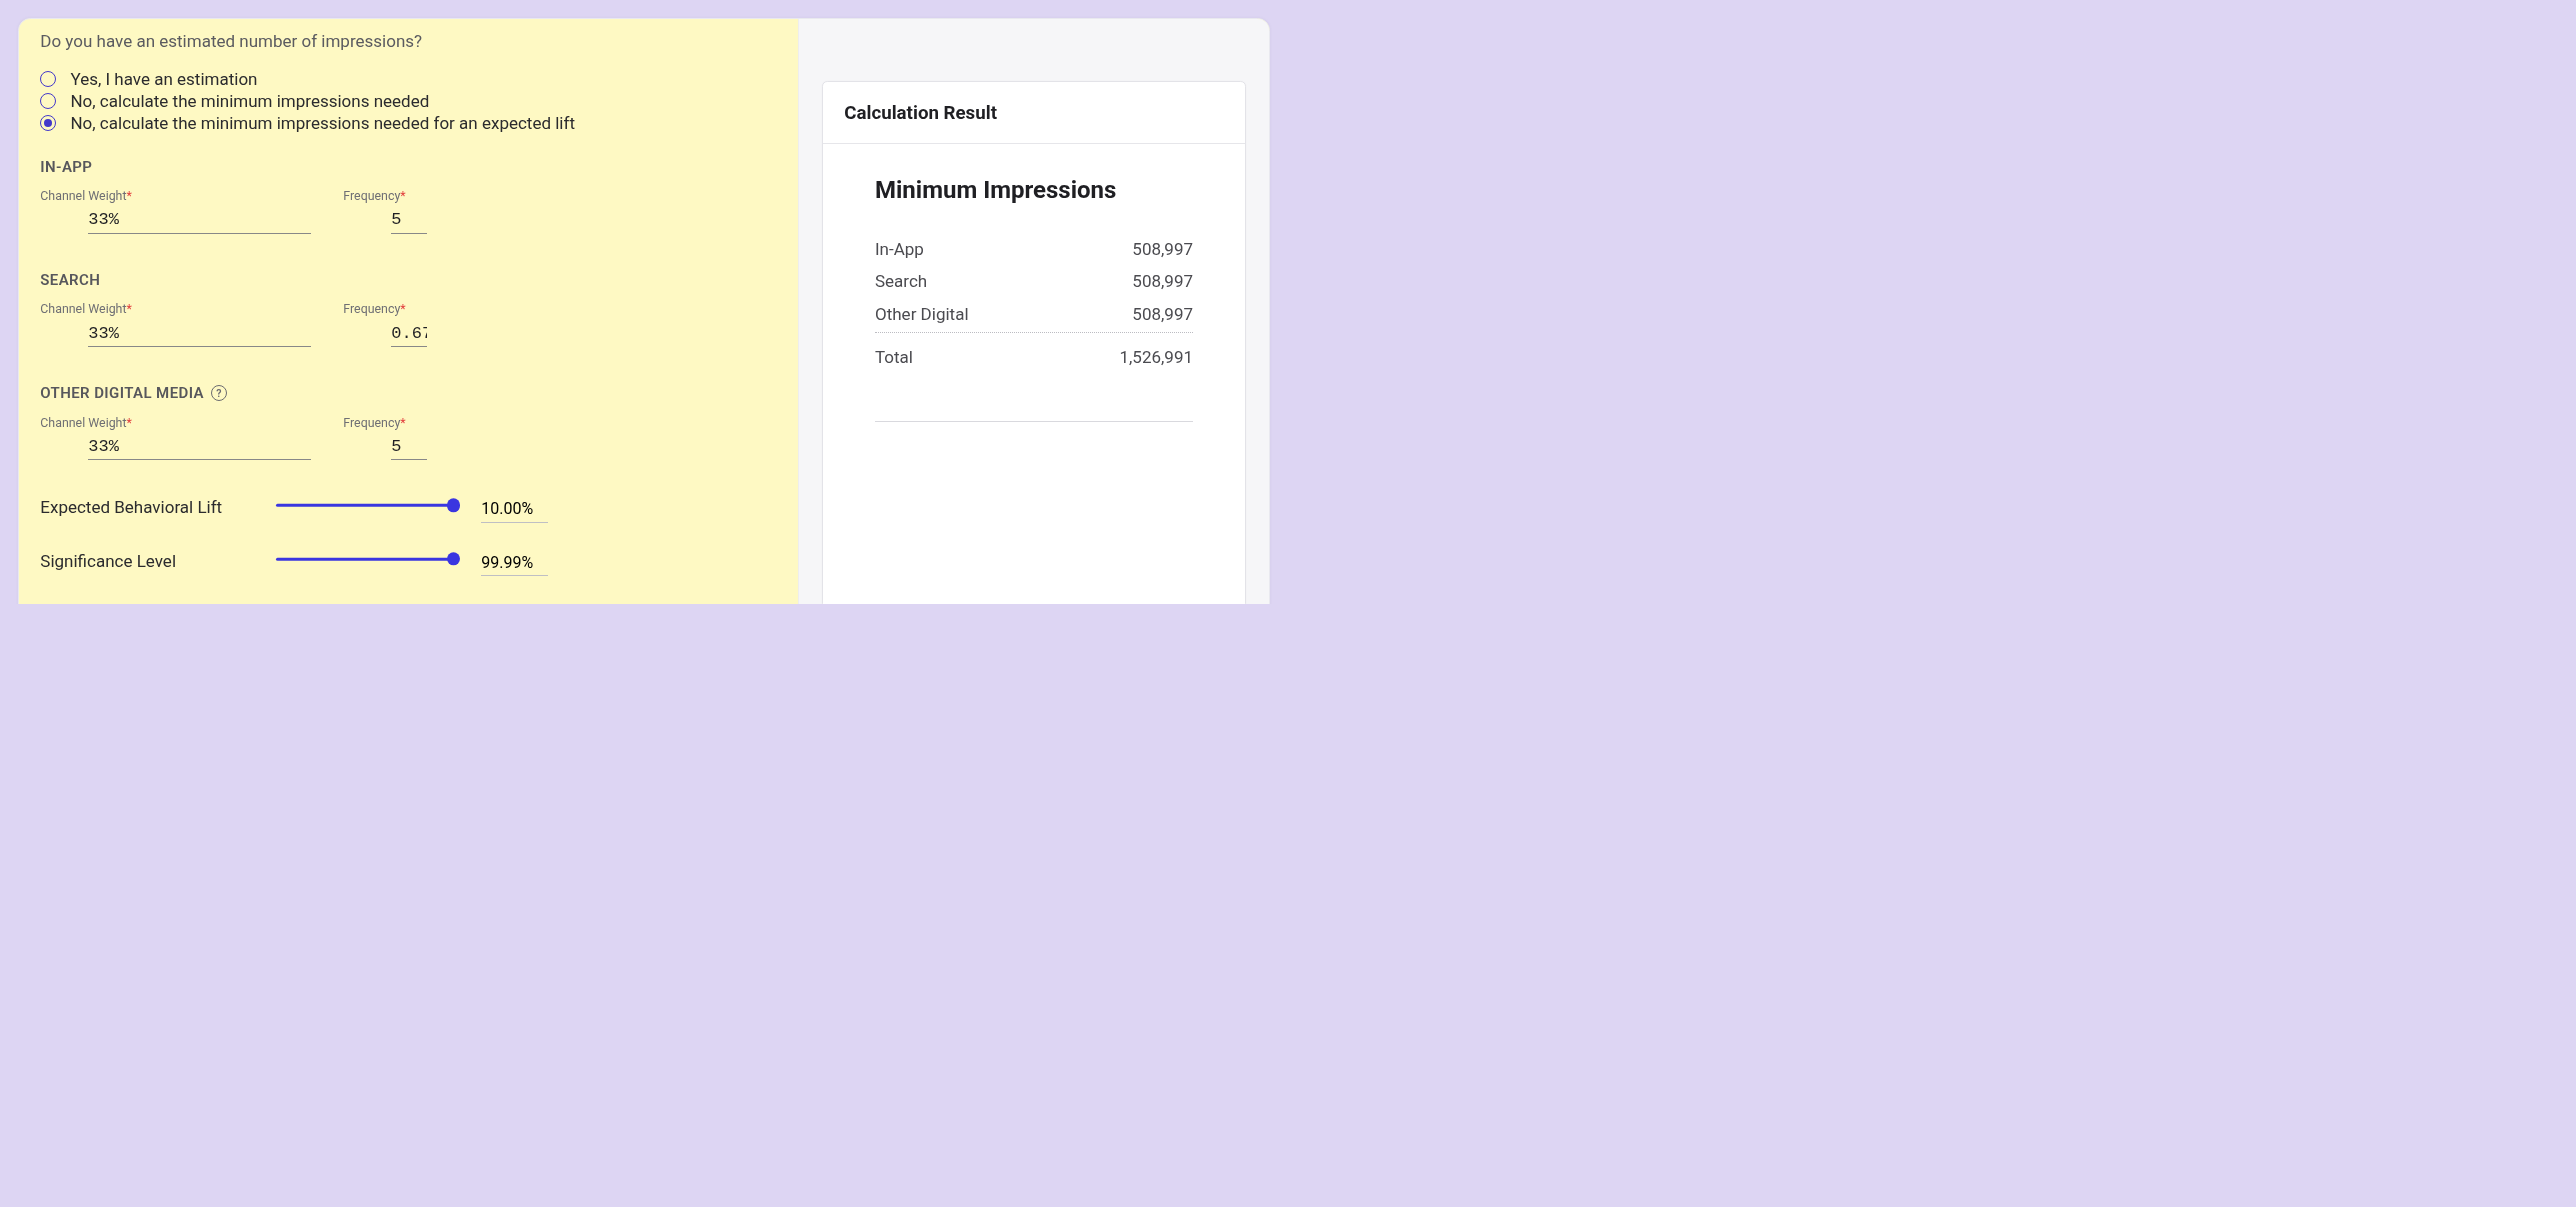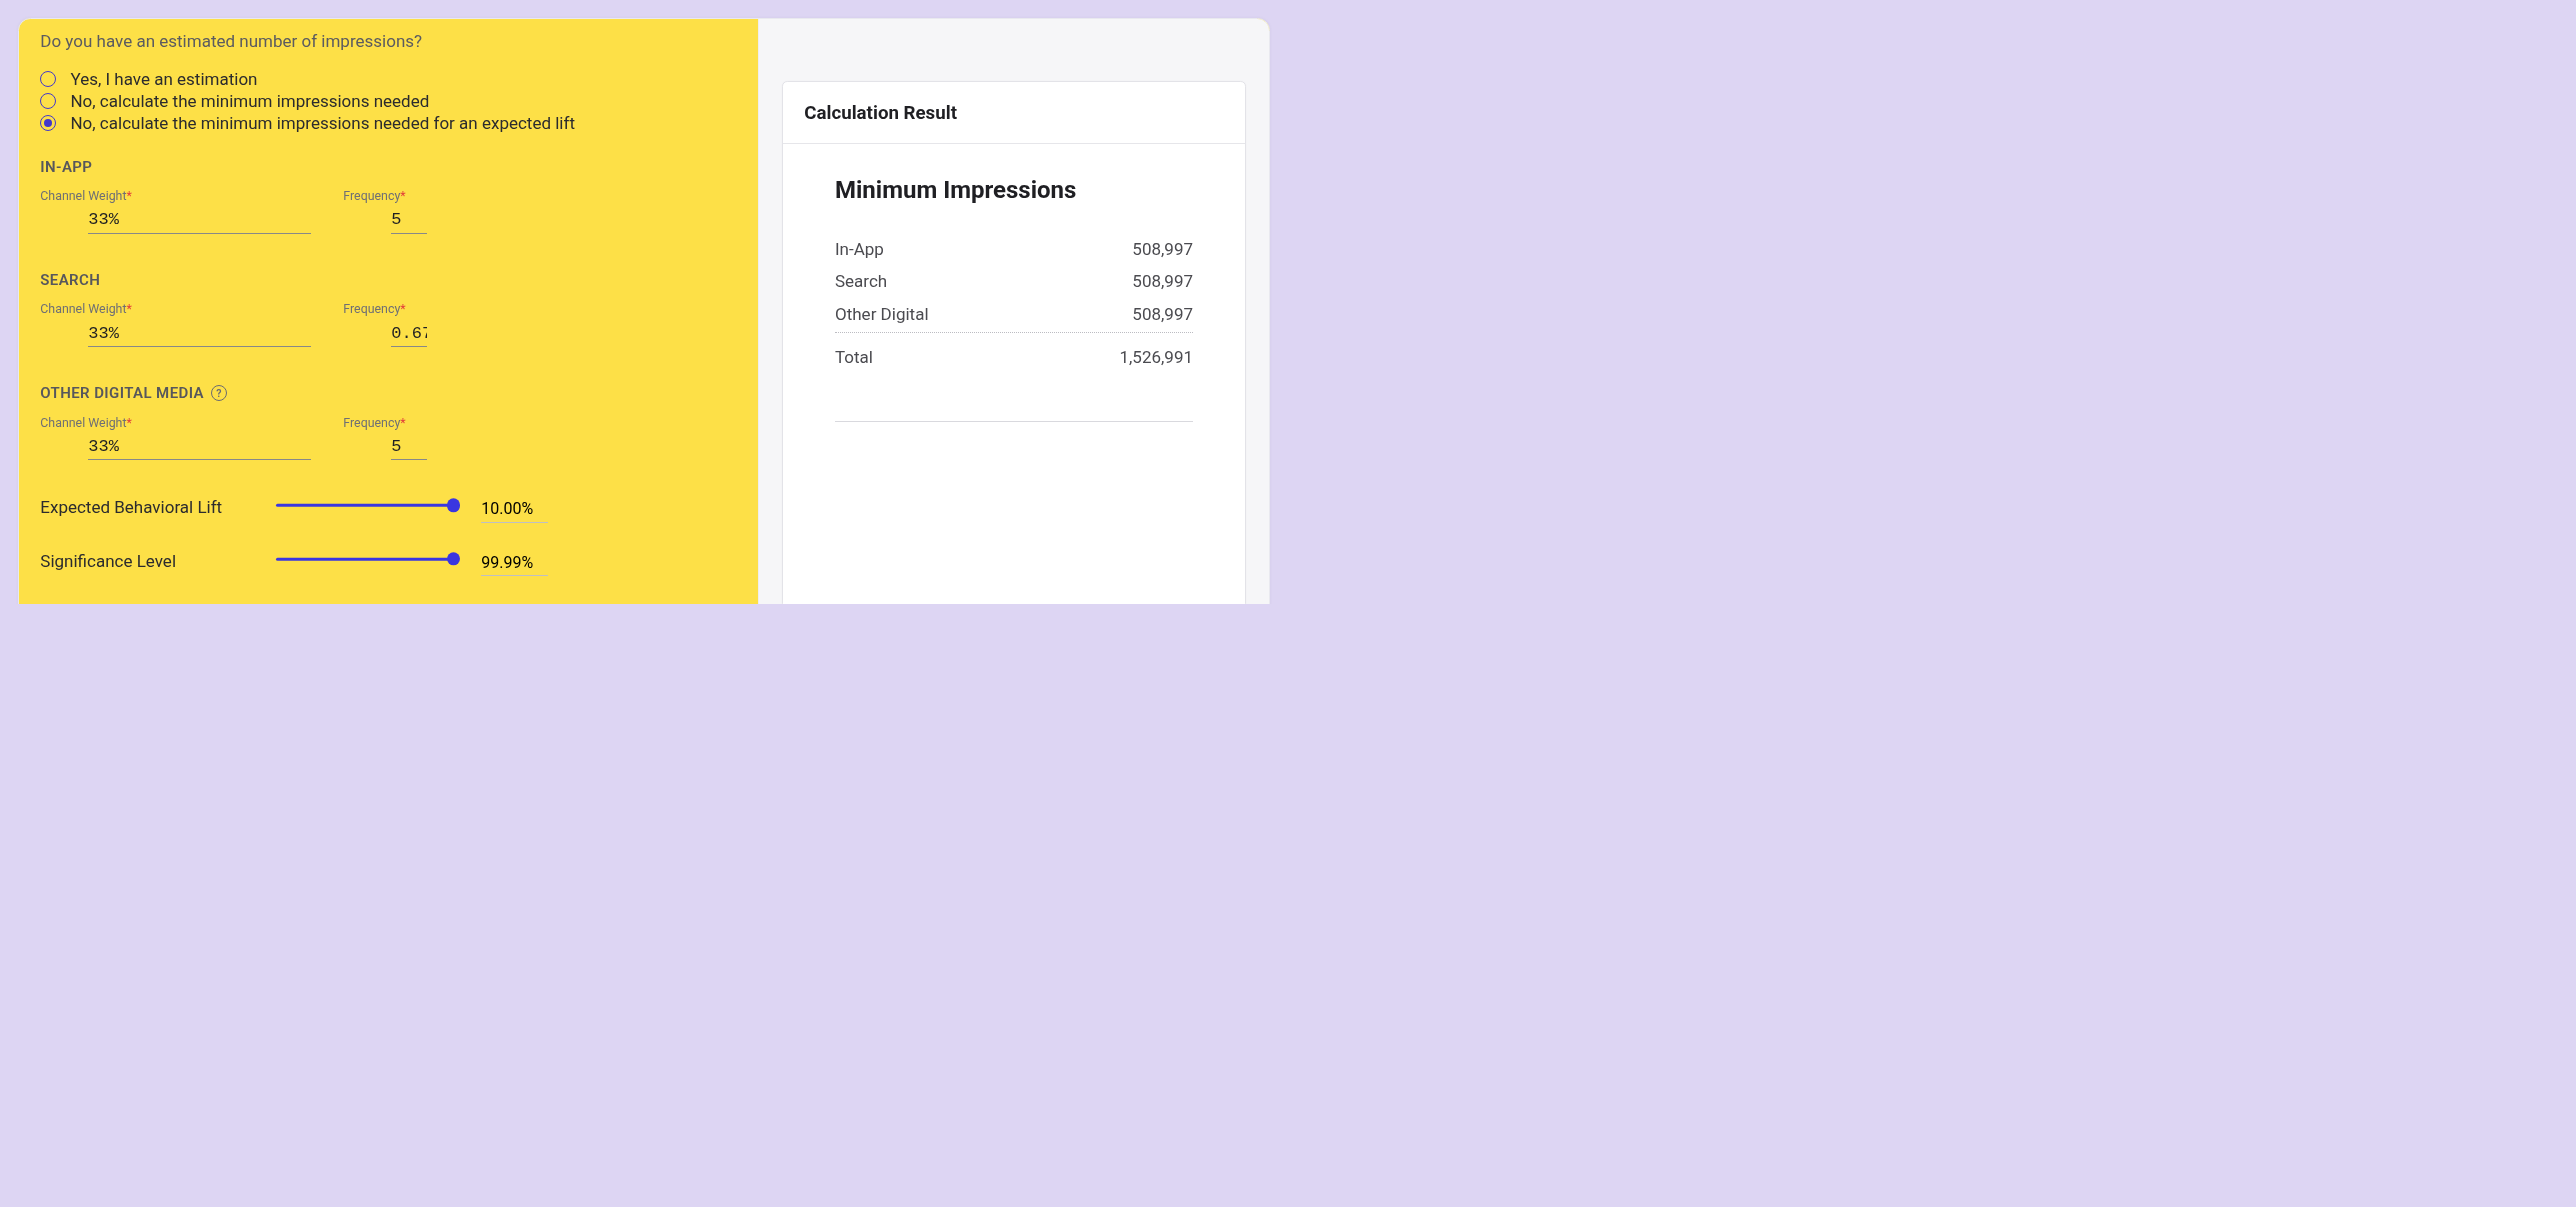--- a/index.html
+++ b/index.html
@@ -5,35 +5,35 @@
   * { box-sizing: border-box; margin: 0; padding: 0; }
   body {
     background: #DDD5F3;
     font-family: -apple-system, BlinkMacSystemFont, "Segoe UI", Roboto, Helvetica, Arial, sans-serif;
     padding: 18px;
     width: 1288px;
     height: 604px;
     overflow: hidden;
   }
   .card {
-    background: #fde047;
+    background: #fef9c3;
     border-radius: 12.4px;
     display: flex;
     height: 613px;
     box-shadow: 0 0.9px 3.6px rgba(0,0,0,0.05);
     overflow: hidden;
     border: 0.9px solid #e9e9ef;
   }
   .left-pane {
     flex: 1;
     padding: 12.4px 21.3px 9px 21.3px;
     overflow: hidden;
   }
   .right-pane {
-    width: 511px;
+    width: 471px;
     background: #F6F6F8;
     padding: 62px 23px 0 23px;
     border-left: 0.9px solid #eee;
   }
   .question {
     font-size: 17px;
     color: #5b5b60;
     margin-bottom: 18px;
   }
   .radio-group { margin-bottom: 25px; }

